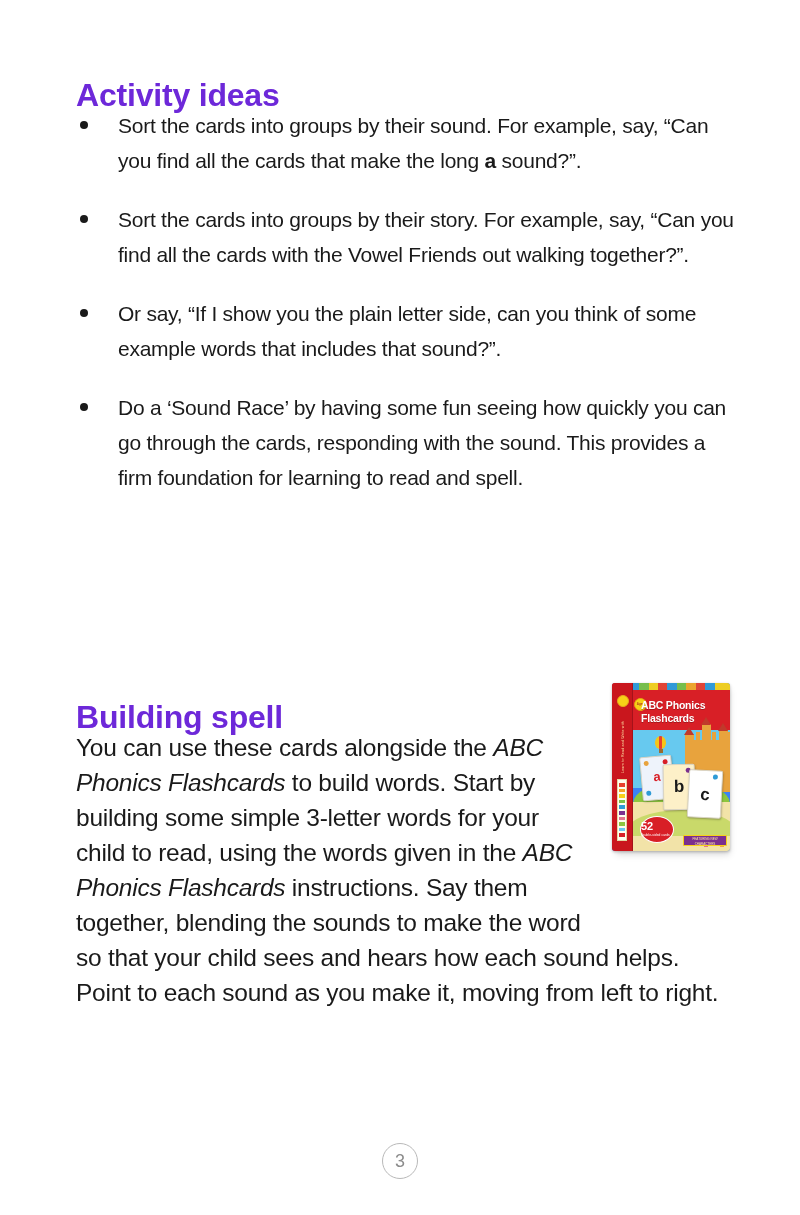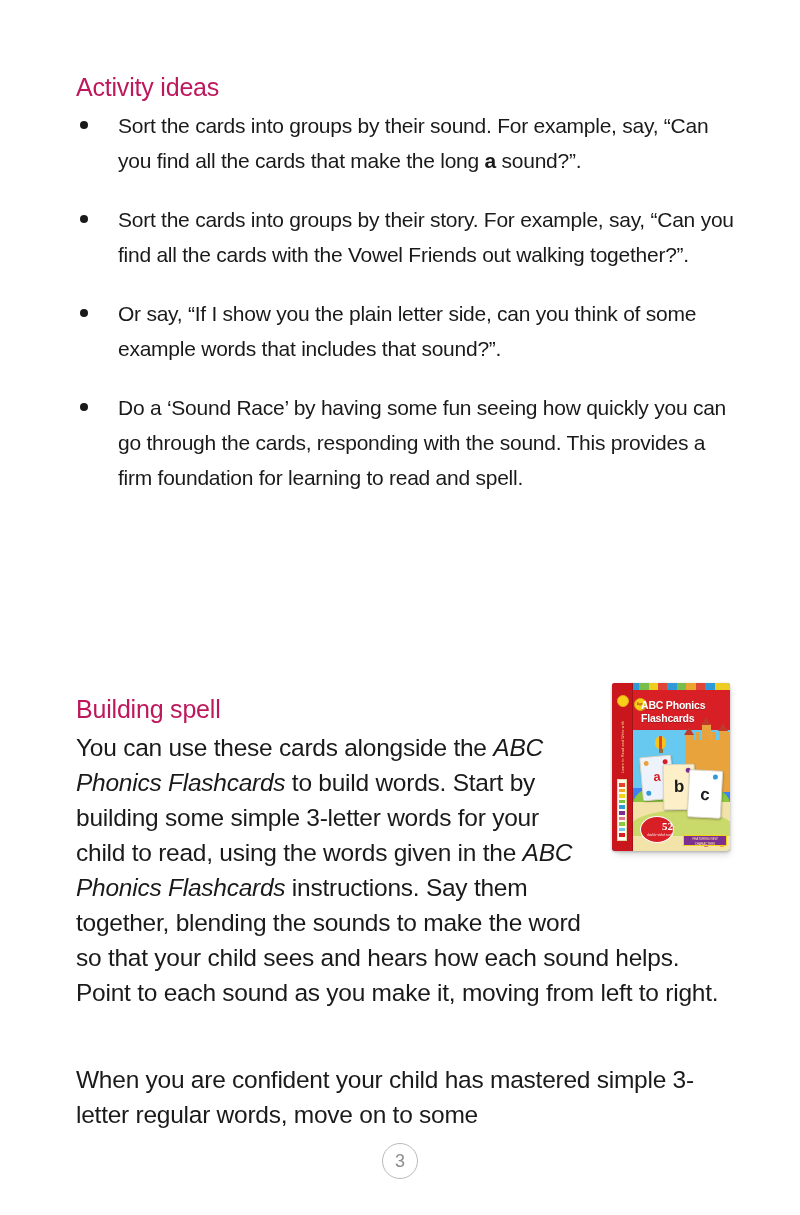--- a/index.html
+++ b/index.html
@@ -14,24 +14,24 @@
     background: #ffffff;
     font-family: "Liberation Sans", sans-serif;
     color: #1a1a1a;
     overflow: hidden;
   }
 
   
   .heading {
     position: absolute;
     left: 76px;
-    font-size: 25px;
-    font-weight: normal;
+    font-size: 32px;
+    font-weight: bold;
     letter-spacing: -0.2px;
-    color: #be185d;
+    color: #6d28d9;
   }
   #heading-activity { top: 56px; }
   #heading-building { top: 678px; }
 
   
   .bullet-list {
     position: absolute;
     left: 76px;
     top: 108px;
     width: 660px;
@@ -334,23 +334,22 @@
   }
 
   
   .badge-52 {
     position: absolute;
     left: 7px; bottom: 8px;
     width: 32px; height: 25px;
     border-radius: 50%;
     background: #d81f26;
     color: #ffffff;
-    text-align: right;
+    text-align: left;
     border: 0.8px solid #fff;
-    font-family: Liberation Serif, serif;
   }
   .badge-52-number {
     display: block;
     font-size: 11px;
     font-weight: bold;
     line-height: 13px;
     padding-top: 3px;
   }
   .badge-52-sub {
     display: block;
@@ -414,21 +413,20 @@
       <span class="bullet-text">Do a ‘Sound Race’ by having some fun seeing how quickly you can go through the cards, responding with the sound. This provides a firm foundation for learning to read and spell.</span>
     </li>
   </ul>
 
   <h1 class="heading" id="heading-building">Building spell</h1>
 
   <div class="body-block" id="para-building">
     <span class="float-box"></span><span>You can use these cards alongside the </span><span class="ital">ABC Phonics Flashcards</span><span> to build words. Start by building some simple 3-letter words for your child to read, using the words given in the </span><span class="ital">ABC Phonics Flashcards</span><span> instructions. Say them together, blending the sounds to make the word so that your child sees and hears how each sound helps. Point to each sound as you make it, moving from left to right.</span>
   </div>
 
-  <div class="body-block" id="para-confident">When you are confident your child has mastered simple 3-letter regular words, move on to some</div>
 
   <div class="product-shot">
     <div class="box-shadow-el"></div>
     <div class="box-body">
 
       <div class="top-strip"></div>
 
       <div class="spine">
         <div class="spine-badge"></div>
         <div class="spine-text">Learn to Read and Write with</div>

